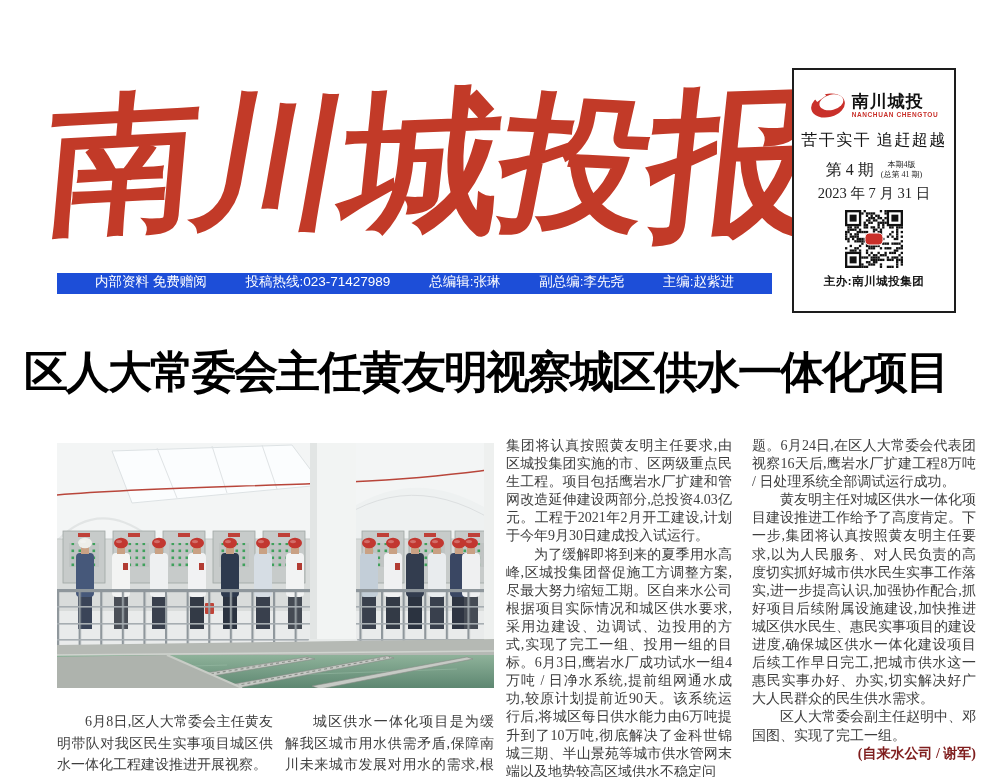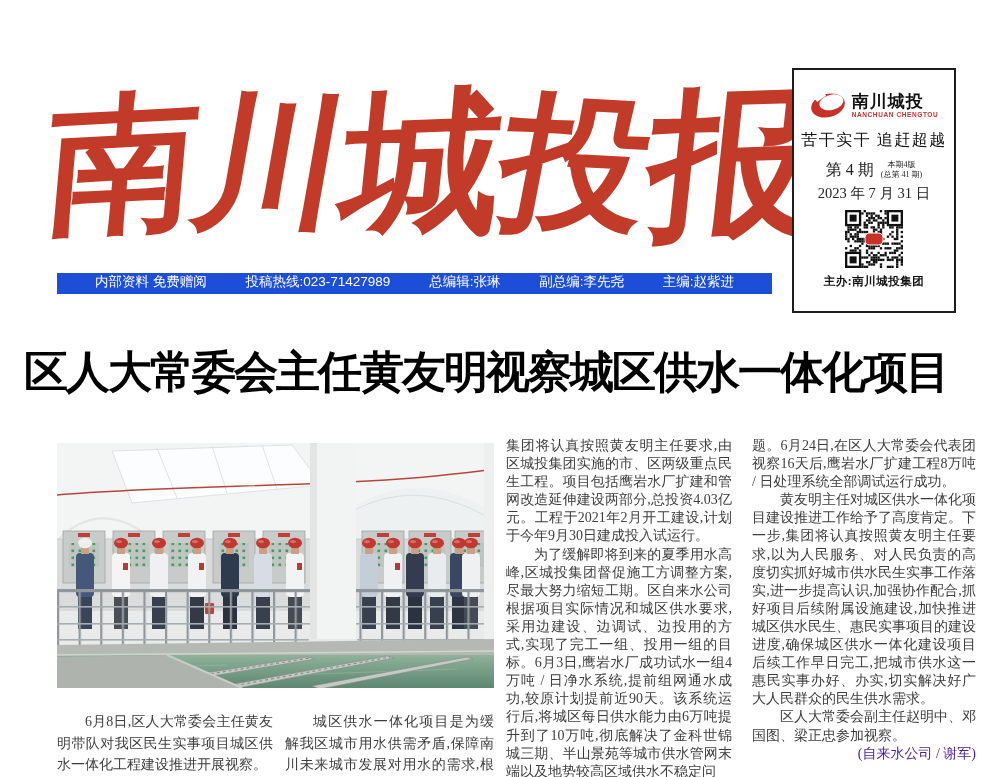--- a/index.html
+++ b/index.html
@@ -50,21 +50,21 @@
   .photo svg{display:block;}
 
   
   .col{position:absolute;text-align:justify;}
   .col p{margin:0;}
   .indent{text-indent:2em;}
   .col1{left:57px;top:711px;width:216px;font-size:14px;line-height:21.7px;}
   .col2{left:285px;top:711px;width:209px;font-size:14px;line-height:21.7px;}
   .col3{left:506px;top:437px;width:226px;font-size:14px;line-height:18.1px;}
   .col4{left:752px;top:437px;width:224px;font-size:14px;line-height:18.1px;}
-  .byline{text-align:right;font-weight:normal;color:#4c1d95;}
+  .byline{text-align:right;font-weight:bold;color:#7f1d1d;}
 </style>
 </head>
 <body>
 
 <div class="page">
 
   <div class="masthead">
       <span style="font-size: 150px; transform: skewX(-8deg) rotate(-3deg);">南</span>
       <span style="font-size: 146px; transform: skewX(-8deg) rotate(2deg);">川</span>
       <span style="font-size: 158px; transform: skewX(-8deg) rotate(-2deg);">城</span>
@@ -489,17 +489,17 @@
   <div class="col col2">
     <p class="indent">城区供水一体化项目是为缓解我区城市用水供需矛盾,保障南川未来城市发展对用水的需求,根据区委、</p>
   </div>
   <div class="col col3">
     <p>集团将认真按照黄友明主任要求,由区城投集团实施的市、区两级重点民生工程。项目包括鹰岩水厂扩建和管网改造延伸建设两部分,总投资4.03亿元。工程于2021年2月开工建设,计划于今年9月30日建成投入试运行。</p>
     <p class="indent">为了缓解即将到来的夏季用水高峰,区城投集团督促施工方调整方案,尽最大努力缩短工期。区自来水公司根据项目实际情况和城区供水要求,采用边建设、边调试、边投用的方式,实现了完工一组、投用一组的目标。6月3日,鹰岩水厂成功试水一组4万吨 / 日净水系统,提前组网通水成功,较原计划提前近90天。该系统运行后,将城区每日供水能力由6万吨提升到了10万吨,彻底解决了金科世锦城三期、半山景苑等城市供水管网末端以及地势较高区域供水不稳定问</p>
   </div>
   <div class="col col4">
     <p>题。6月24日,在区人大常委会代表团视察16天后,鹰岩水厂扩建工程8万吨 / 日处理系统全部调试运行成功。</p>
     <p class="indent">黄友明主任对城区供水一体化项目建设推进工作给予了高度肯定。下一步,集团将认真按照黄友明主任要求,以为人民服务、对人民负责的高度切实抓好城市供水民生实事工作落实,进一步提高认识,加强协作配合,抓好项目后续附属设施建设,加快推进城区供水民生、惠民实事项目的建设进度,确保城区供水一体化建设项目后续工作早日完工,把城市供水这一惠民实事办好、办实,切实解决好广大人民群众的民生供水需求。</p>
-    <p class="indent">区人大常委会副主任赵明中、邓国图、梁正忠参加视察。</p>
+    <p class="indent">区人大常委会副主任赵明中、邓国图、实现了完工一组。</p>
     <p class="byline">(自来水公司 / 谢军)</p>
   </div>
 
 </div>
 
 </body></html>

